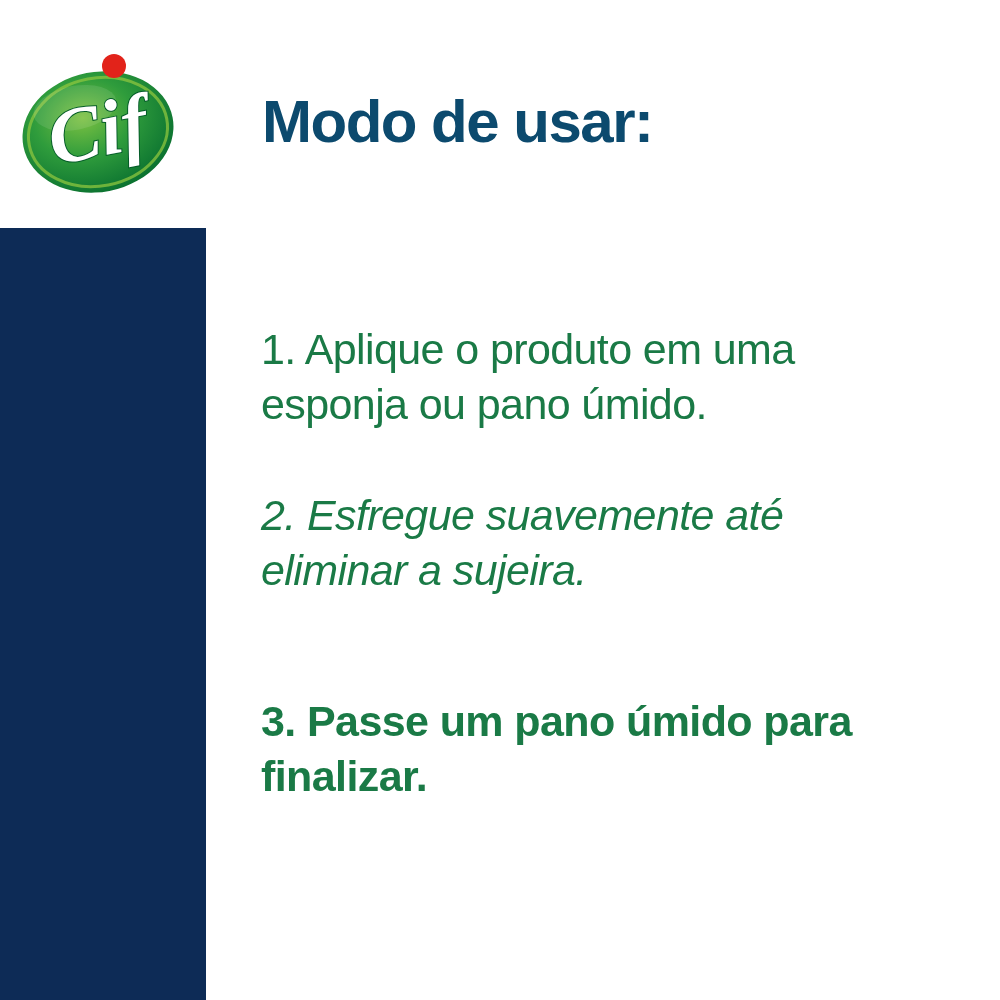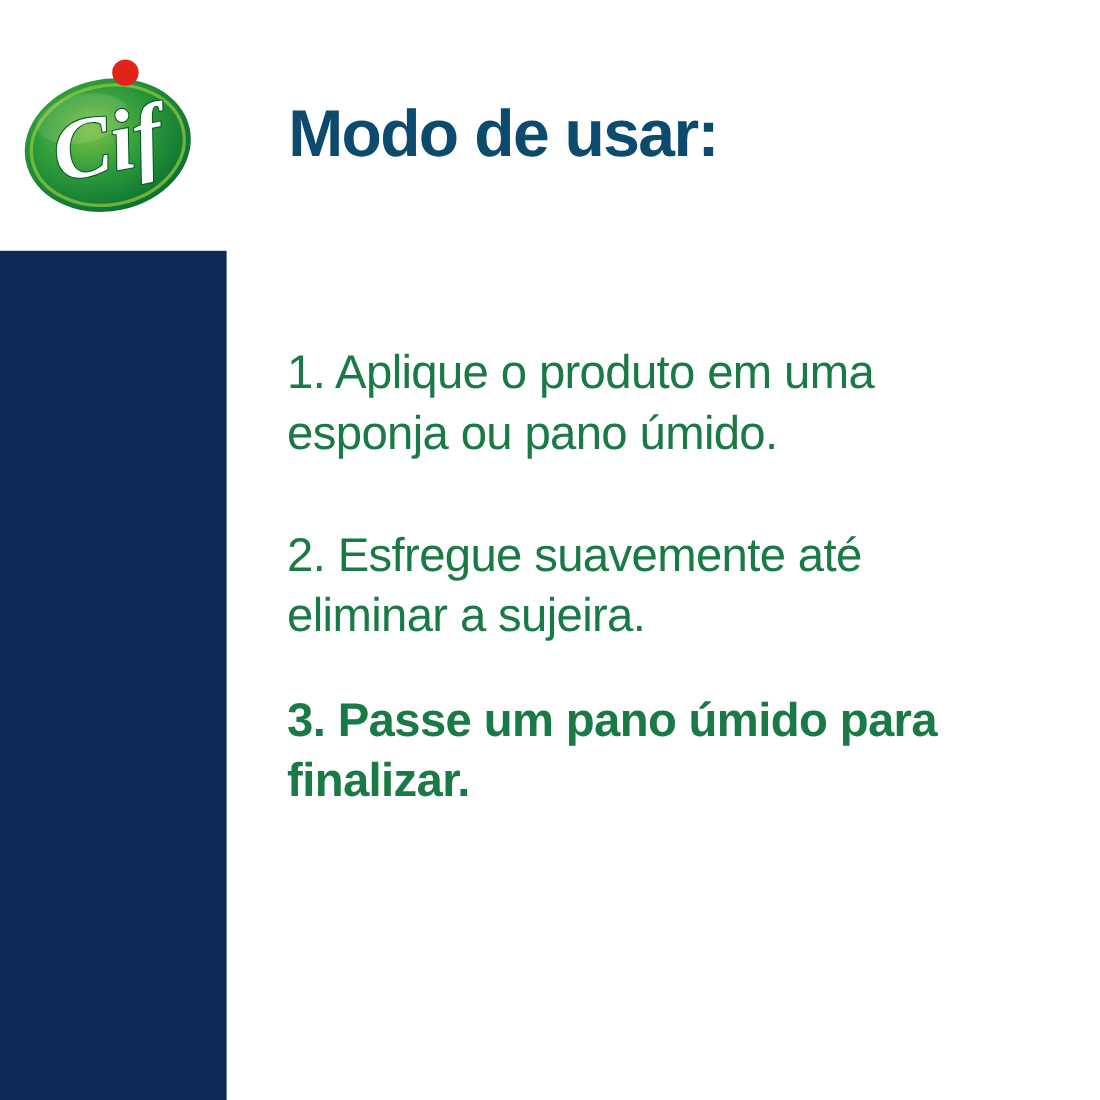--- a/index.html
+++ b/index.html
@@ -50,35 +50,35 @@
     font-weight: bold;
     color: #0c4a6e;
     letter-spacing: -1.5px;
     line-height: 1;
     white-space: nowrap;
   }
   
   .steps {
     position: absolute;
     left: 261px;
-    top: 312px;
+    top: 322px;
     width: 640px;
   }
   .step {
     font-size: 43px;
     line-height: 1.28;
     color: #1a7a46;
     letter-spacing: -0.6px;
     margin: 0 0 56px 0;
   }
   .step:last-child {
     margin-bottom: 0;
     font-weight: bold;
   }
-  .step-2 { margin-bottom: 40px; }
+  .step-2 { margin-bottom: 96px; font-style: italic; }
 </style>
 </head>
 <body>
 
 <div class="page">
 
   <div class="navy-bar"></div>
 
   <div class="logo-wrap">
     <svg class="logo-svg" viewBox="0 0 160 168">

